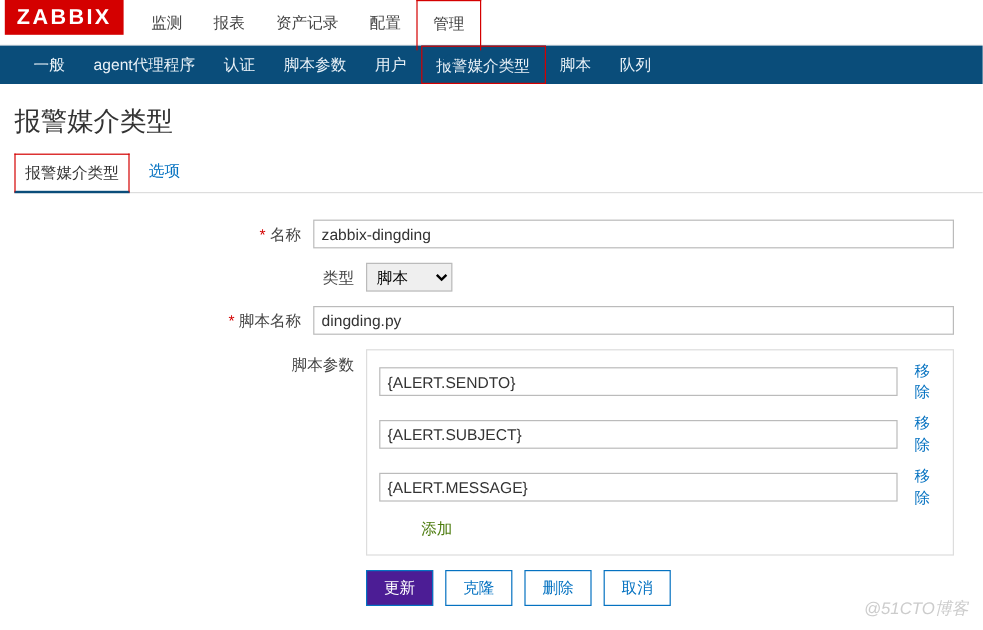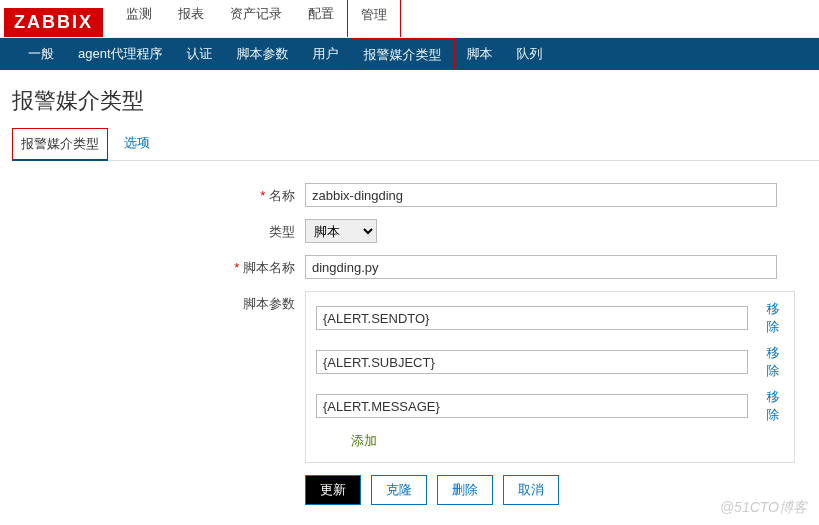--- a/index.html
+++ b/index.html
@@ -1,18 +1,18 @@
 <!DOCTYPE html>
 <html><head>
 <meta charset="utf-8">
 <style>
   * { box-sizing: border-box; margin: 0; padding: 0; }
   body { font-family: Arial, "Microsoft YaHei", sans-serif; font-size: 13px; background: #fff; color: #333; width: 819px; }
 
-  .topnav { display: flex; align-items: flex-end; height: 38px; border-bottom: 1px solid #eee; }
+  .topnav { display: flex; align-items: flex-start; height: 38px; border-bottom: 1px solid #eee; }
   .logo { background: #d40000; color: #fff; font-weight: bold; font-size: 18px; letter-spacing: 2px; padding: 4px 10px; margin-left: 4px; margin-right: 10px; }
   .topnav-item { color: #444; padding: 0 13px; height: 42px; line-height: 38px; cursor: pointer; position: relative; }
   .topnav-item.active { border: 1px solid #d40000; border-bottom: none; }
   .topnav-item.active::after { content: ""; position: absolute; left: 50%; bottom: -10px; transform: translateX(-50%); width: 0; height: 0; border-left: 7px solid transparent; border-right: 7px solid transparent; border-bottom: 7px solid #0a4d7a; }
 
   .subnav { display: flex; align-items: center; height: 32px; background: #0a4d7a; color: #fff; padding-left: 16px; }
   .subnav-item { color: #eaf2f8; padding: 0 12px; height: 32px; line-height: 32px; cursor: pointer; }
   .subnav-item.active { border: 1px solid #d40000; background: #0a4d7a; }
 
   .page-title { font-size: 22px; font-weight: 400; color: #333; margin: 16px 0 12px 12px; }
@@ -20,35 +20,35 @@
   .tabs { display: flex; border-bottom: 1px solid #ddd; margin: 0 0 22px 12px; }
   .tabs-item { padding: 6px 8px; margin-right: 8px; cursor: pointer; color: #0572c1; }
   .tabs-item.active { color: #333; border: 1px solid #d40000; border-bottom: 2px solid #0a4d7a; margin-bottom: -1px; }
 
   .form { }
   .row { display: flex; align-items: flex-start; margin-bottom: 12px; }
   .lbl { width: 305px; text-align: right; padding-right: 10px; color: #444; padding-top: 4px; }
   .req::before { content: "* "; color: #d40000; }
   .ctrl { flex: 1; padding-right: 24px; }
   input[type=text] { border: 1px solid #bbb; height: 24px; padding: 0 6px; font-size: 13px; color: #333; }
-  .wide { width: 472px; }
+  .wide { width: 534px; }
   select { border: 1px solid #bbb; height: 24px; padding: 0 4px; font-size: 13px; width: 72px; }
 
   .params-box { border: 1px solid #ddd; width: 490px; padding: 8px 10px 12px 10px; }
   .params-head { display: flex; justify-content: space-between; color: #888; font-size: 12px; margin-bottom: 6px; }
   .param-row { display: flex; align-items: center; margin-bottom: 8px; }
   .param-row input { width: 512px; }
-  .link { color: #0572c1; cursor: pointer; margin-left: 14px; text-align: center; }
+  .link { color: #0572c1; cursor: pointer; margin-left: 14px; }
   .link-add { color: #4d7c0f; cursor: pointer; margin-left: 35px; }
 
   input[type=checkbox] { width: 16px; height: 16px; }
 
   .actions { margin-left: 305px; display: flex; gap: 10px; }
   .btn { border: 1px solid #0572c1; background: #fff; color: #0572c1; padding: 5px 14px; cursor: pointer; font-size: 13px; }
-  .btn.primary { background: #000000; color: #fff; }
+  .btn.primary { background: #4c1d95; color: #fff; }
 
   .watermark { position: absolute; right: 12px; bottom: 8px; color: #ccc; font-size: 14px; font-style: italic; }
 </style>
 </head>
 <body>
 
 <div class="topnav">
   <div class="logo">ZABBIX</div>
   <div class="topnav-item">监测</div>
   <div class="topnav-item">报表</div>

